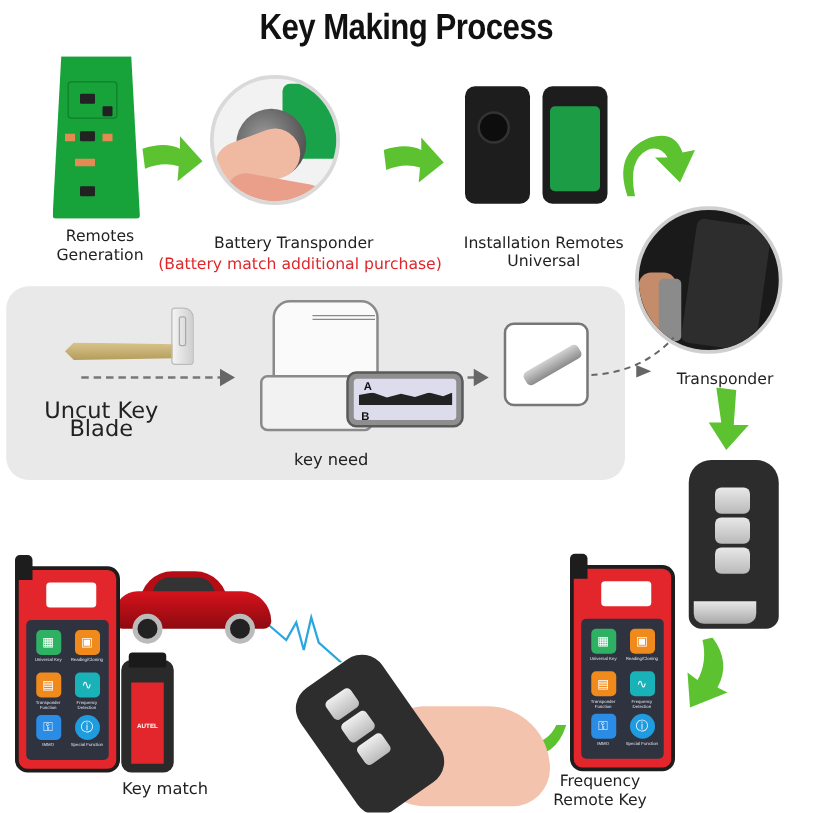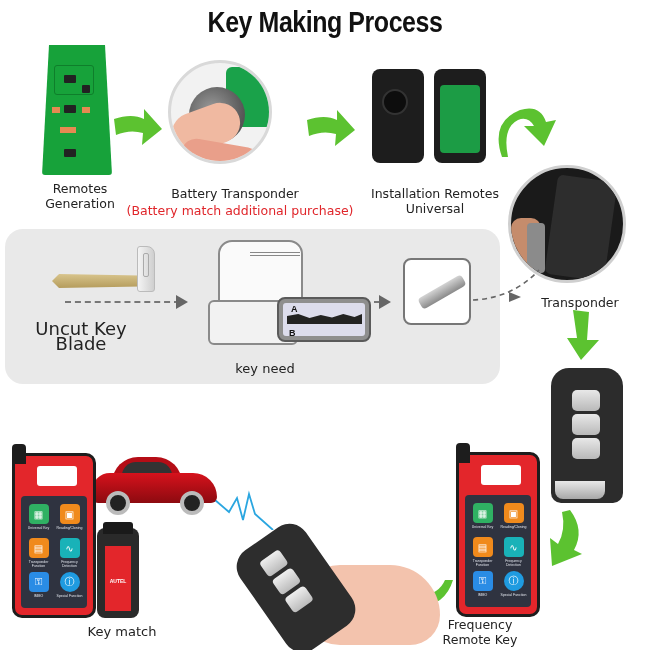--- a/index.html
+++ b/index.html
@@ -283,13 +283,13 @@
         </div>
     </div>
   </div>
 </div>
 
 <div class="abs obd">
   <div class="plug"></div>
   <div class="red"></div>
   <div class="brand">AUTEL</div>
 </div>
-<div class="abs label" style="left:82px;top:624px;width:80px;font-size:13px;">Key match</div>
+<div class="abs label" style="left:92px;top:624px;width:80px;font-size:13px;">Key match</div>
 
 </body></html>

